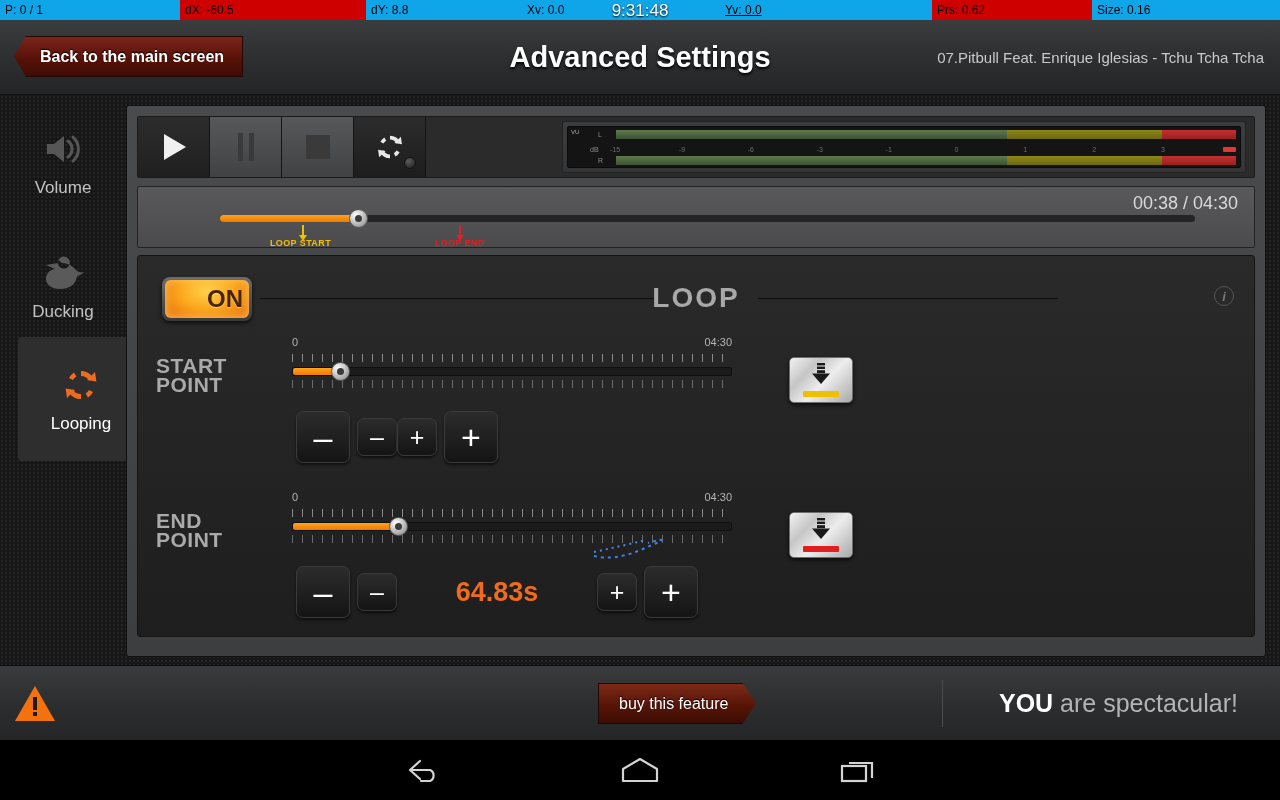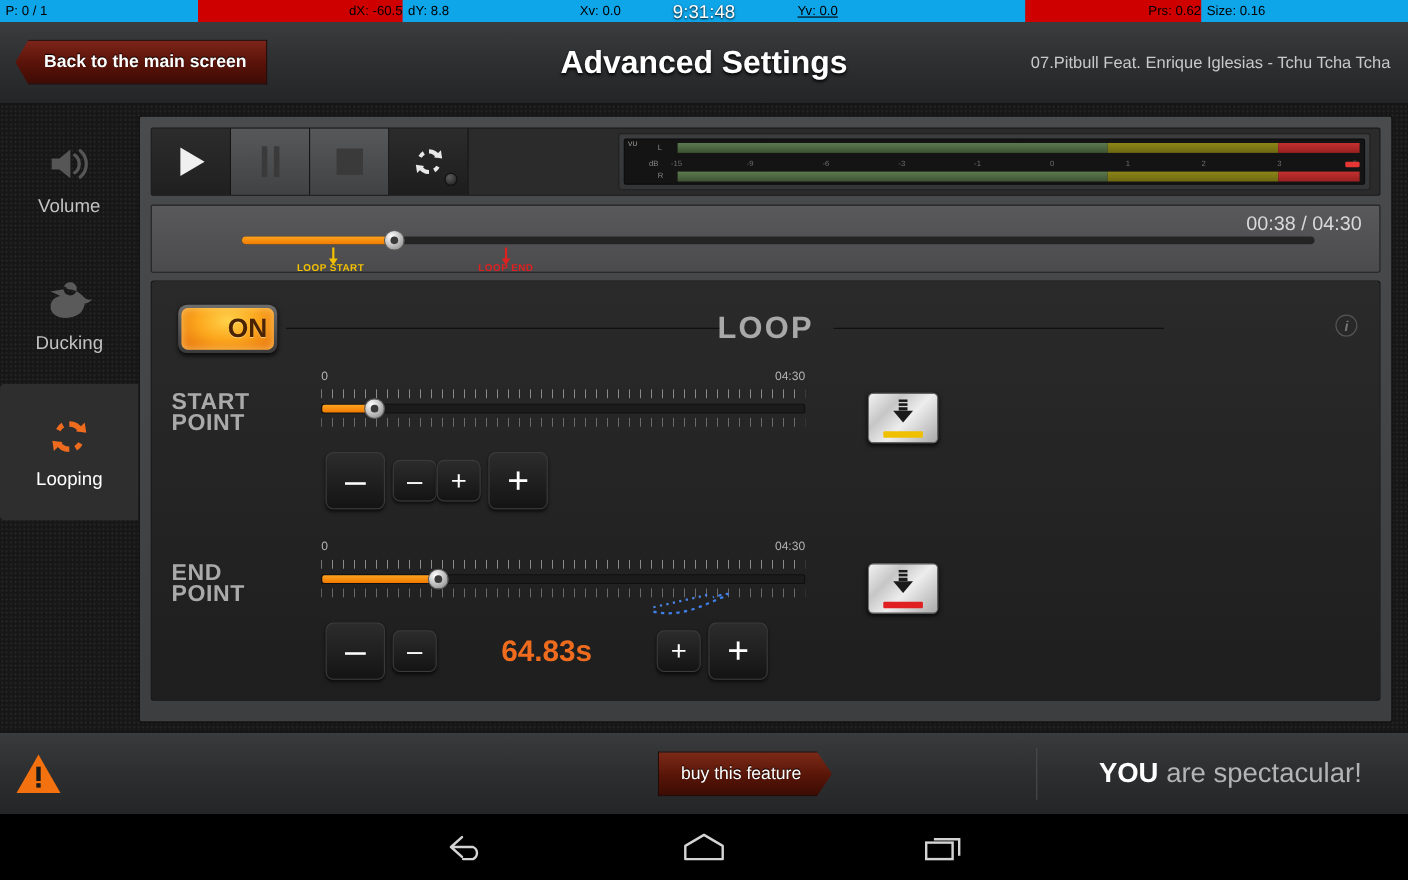--- a/index.html
+++ b/index.html
@@ -7,21 +7,21 @@
               font-family:"Liberation Sans", sans-serif; }
 
   #app { position:relative; width:1280px; height:800px; background:#1c1c1c; }
 
   
   #debugbar { position:absolute; left:0; top:0; width:1280px; height:20px;
               background:#0ea5e9; color:#000; font-size:12px; display:flex;
               align-items:center; z-index:40; }
   #debugbar .cell { height:20px; line-height:20px; padding-left:5px;
                     white-space:nowrap; overflow:hidden; }
-  #debugbar .hl { background:#cf0000;text-align:right; }
+  #debugbar .hl { background:#cf0000; }
   #clock { position:absolute; left:0; top:0; width:1280px; height:26px;
            text-align:center; color:#fff; font-size:17px; line-height:22px;
            z-index:41; pointer-events:none;
            text-shadow:0 1px 2px #000; }
 
   
   #header { position:absolute; left:0; top:20px; width:1280px; height:75px;
             background:linear-gradient(180deg,#3b3c3e 0%,#2f3032 45%,#242527 100%);
             border-bottom:1px solid #101010; }
   #backbtn { position:absolute; left:14px; top:16px; height:41px;
@@ -229,21 +229,21 @@
       <div class="side-item" style="top:130px;">
         <span class="sicon">
           <svg width="42" height="36" viewBox="0 0 42 36">
             <path d="M16 6 a6 6 0 1 1 -0.2 2 L4 10 l9 4 c-6 1 -9 5 -9 10 c0 6 6 10 14 10 c10 0 16 -5 17 -13 c5 -1 7 -4 7 -4 c-3 1 -6 0 -8 -2 c-3 -4 -9 -7 -14 -7 Z" fill="#5a5a5a"></path>
             <circle cx="17" cy="7" r="1.6" fill="#1d1d1d"></circle>
           </svg>
         </span>
         <span class="slabel">Ducking</span>
       </div>
 
-      <div class="side-item active" style="top:254px;">
+      <div class="side-item active" style="top:242px;margin-left:18px;">
         <span class="sicon">
           <svg width="38" height="38" viewBox="0 0 38 38">
             <path d="M19 5 a14 14 0 0 1 12.5 7.6 l-4.4 2 A9.4 9.4 0 0 0 19 10 Z" fill="#ef6c1e"></path>
             <path d="M33 6 l1.4 9.4 l-9.4 -1.4 Z" fill="#ef6c1e"></path>
             <path d="M19 33 a14 14 0 0 1 -12.5 -7.6 l4.4 -2 A9.4 9.4 0 0 0 19 28 Z" fill="#ef6c1e"></path>
             <path d="M5 32 l-1.4 -9.4 l9.4 1.4 Z" fill="#ef6c1e"></path>
             <path d="M7 12 a14 14 0 0 1 5 -5.6 l2.4 4.2 A9.4 9.4 0 0 0 11 14 Z" fill="#ef6c1e"></path>
             <path d="M31 26 a14 14 0 0 1 -5 5.6 l-2.4 -4.2 A9.4 9.4 0 0 0 27 24 Z" fill="#ef6c1e"></path>
           </svg>
         </span>

